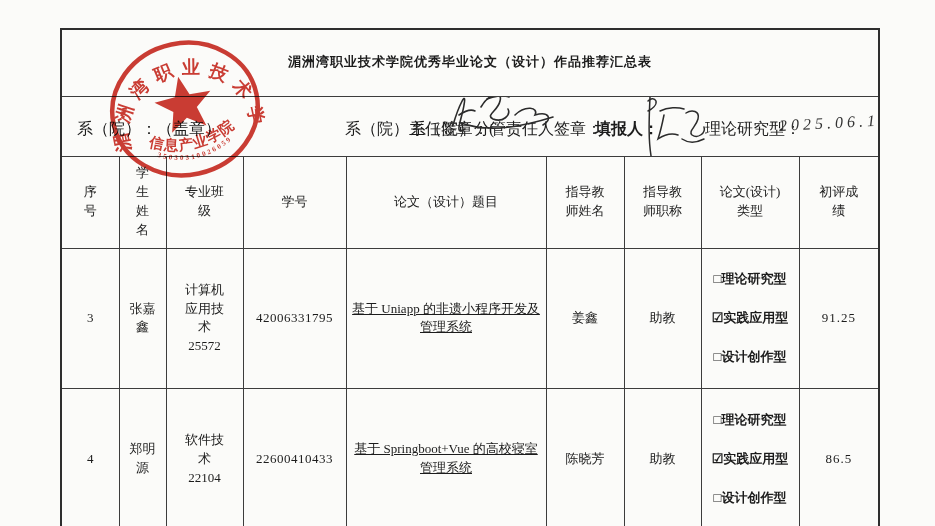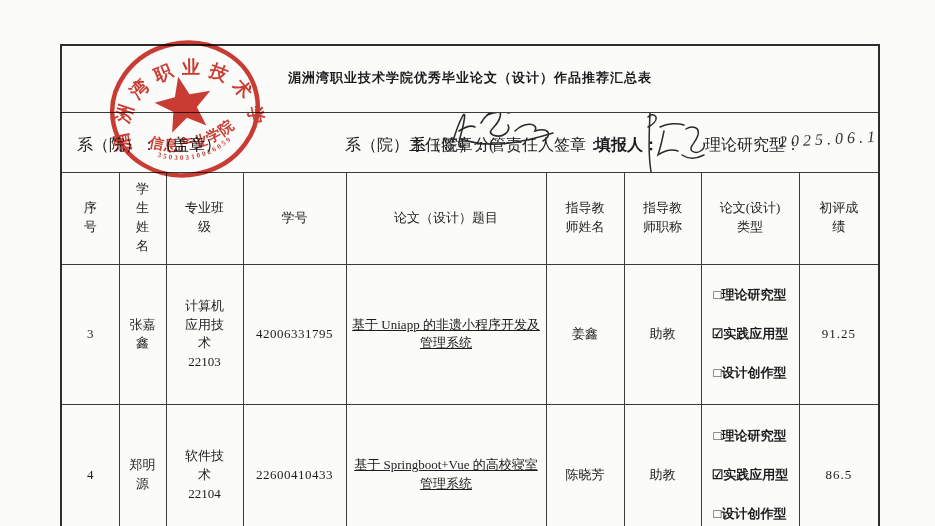--- a/index.html
+++ b/index.html
@@ -5,21 +5,21 @@
   html,body{margin:0;padding:0;}
   body{
     width:935px;height:526px;overflow:hidden;
     background:#fbfbf9;
     font-family:"Liberation Serif","DejaVu Serif",serif;
     color:#1c1c1c;
     position:relative;
   }
   .page{position:absolute;inset:0;}
   .doc{
-    position:absolute;left:60px;top:44px;width:814px;height:469px;
+    position:absolute;left:60px;top:28px;width:814px;height:469px;
   }
   table.grid{
     border-collapse:collapse;table-layout:fixed;
     width:818px;height:469px;
   }
   table.grid td{
     border:1px solid #3c3c3c;
     text-align:center;vertical-align:middle;
     font-size:13px;line-height:1.45;
     white-space:pre-line;
@@ -140,21 +140,21 @@
 绩</td>
       </tr>
 
       <tr style="height:88px">
         <td>3</td>
         <td>张嘉
 鑫</td>
         <td>计算机
 应用技
 术
-22103</td>
+25572</td>
         <td class="id-cell">42006331795</td>
         <td class="thesis-cell">基于 Uniapp 的非遗小程序开发及管理系统</td>
         <td>姜鑫</td>
         <td>助教</td>
         <td class="type-cell">
           <div class="type-line">□理论研究型</div>
           <div class="type-line">☑实践应用型</div>
           <div class="type-line">□设计创作型</div>
         </td>
         <td class="score-cell">91.25</td>

